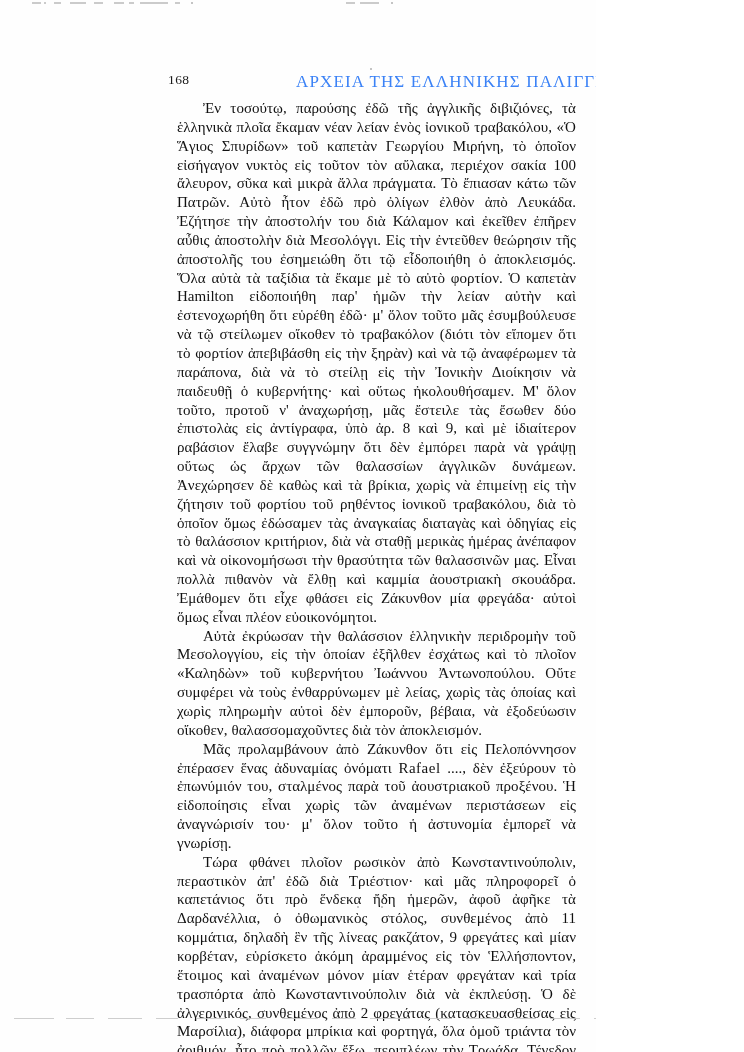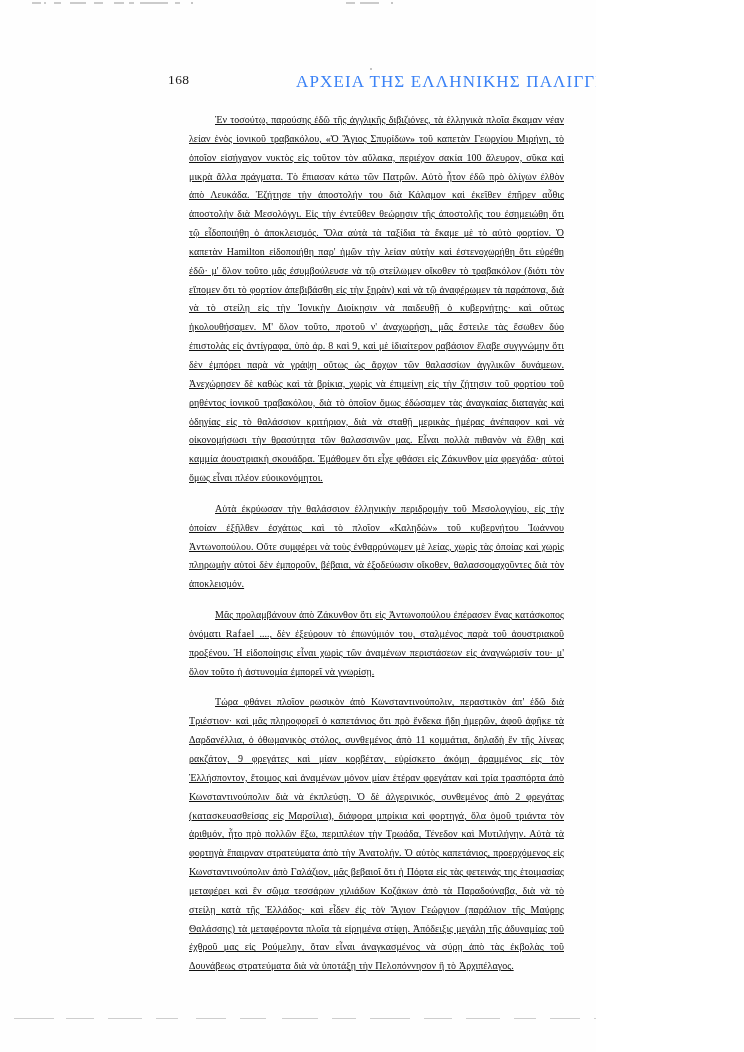--- a/index.html
+++ b/index.html
@@ -59,30 +59,29 @@
   }
 
   
   .textblock {
     position: absolute;
     left: 177px;
     top: 99px;
     width: 399px;
   }
   p.para {
-    margin: 12px;
+    margin: 0;
     text-indent: 26px;
     text-align: justify;
     text-align-last: left;
-    font-size: 10px;
+    font-size: 15px;
     line-height: 18.85px;
     letter-spacing: .02px;
     word-spacing: .3px;
     hyphens: none;
-    text-decoration: underline;
   }
   p.para + p.para {
     margin-top: 0;
   }
   .latin-name {
     font-family: "Liberation Serif", "DejaVu Serif", serif;
     letter-spacing: .5px;
   }
 
   
@@ -121,21 +120,21 @@
     <span class="folio">168</span>
     <span class="head-title">ΑΡΧΕΙΑ ΤΗΣ ΕΛΛΗΝΙΚΗΣ ΠΑΛΙΓΓΕΝΕΣΙΑΣ</span>
   </div>
 
   <div class="textblock">
 
     <p class="para">Ἐν τοσούτῳ, παρούσης ἐδῶ τῆς ἀγγλικῆς διβιζιόνες, τὰ ἑλληνικὰ πλοῖα ἔκαμαν νέαν λείαν ἑνὸς ἰονικοῦ τραβακόλου, «Ὁ Ἅγιος Σπυρίδων» τοῦ καπετὰν Γεωργίου Μιρήνη, τὸ ὁποῖον εἰσήγαγον νυκτὸς εἰς τοῦτον τὸν αὔλακα, περιέχον σακία 100 ἄλευρον, σῦκα καὶ μικρὰ ἄλλα πράγματα. Τὸ ἔπιασαν κάτω τῶν Πατρῶν. Αὐτὸ ἦτον ἐδῶ πρὸ ὀλίγων ἐλθὸν ἀπὸ Λευκάδα. Ἐζήτησε τὴν ἀποστολήν του διὰ Κάλαμον καὶ ἐκεῖθεν ἐπῆρεν αὖθις ἀποστολὴν διὰ Μεσολόγγι. Εἰς τὴν ἐντεῦθεν θεώρησιν τῆς ἀποστολῆς του ἐσημειώθη ὅτι τῷ εἶδοποιήθη ὁ ἀποκλεισμός. Ὅλα αὐτὰ τὰ ταξίδια τὰ ἔκαμε μὲ τὸ αὐτὸ φορτίον. Ὁ καπετὰν Hamilton εἰδοποιήθη παρ' ἡμῶν τὴν λείαν αὐτὴν καὶ ἐστενοχωρήθη ὅτι εὑρέθη ἐδῶ· μ' ὅλον τοῦτο μᾶς ἐσυμβούλευσε νὰ τῷ στείλωμεν οἴκοθεν τὸ τραβακόλον (διότι τὸν εἴπομεν ὅτι τὸ φορτίον ἀπεβιβάσθη εἰς τὴν ξηρὰν) καὶ νὰ τῷ ἀναφέρωμεν τὰ παράπονα, διὰ νὰ τὸ στείλῃ εἰς τὴν Ἰονικὴν Διοίκησιν νὰ παιδευθῇ ὁ κυβερνήτης· καὶ οὕτως ἠκολουθήσαμεν. Μ' ὅλον τοῦτο, προτοῦ ν' ἀναχωρήσῃ, μᾶς ἔστειλε τὰς ἔσωθεν δύο ἐπιστολὰς εἰς ἀντίγραφα, ὑπὸ ἀρ. 8 καὶ 9, καὶ μὲ ἰδιαίτερον ραβάσιον ἔλαβε συγγνώμην ὅτι δὲν ἐμπόρει παρὰ νὰ γράψῃ οὕτως ὡς ἄρχων τῶν θαλασσίων ἀγγλικῶν δυνάμεων. Ἀνεχώρησεν δὲ καθὼς καὶ τὰ βρίκια, χωρὶς νὰ ἐπιμείνῃ εἰς τὴν ζήτησιν τοῦ φορτίου τοῦ ρηθέντος ἰονικοῦ τραβακόλου, διὰ τὸ ὁποῖον ὅμως ἐδώσαμεν τὰς ἀναγκαίας διαταγὰς καὶ ὁδηγίας εἰς τὸ θαλάσσιον κριτήριον, διὰ νὰ σταθῇ μερικὰς ἡμέρας ἀνέπαφον καὶ νὰ οἰκονομήσωσι τὴν θρασύτητα τῶν θαλασσινῶν μας. Εἶναι πολλὰ πιθανὸν νὰ ἔλθῃ καὶ καμμία ἀουστριακὴ σκουάδρα. Ἐμάθομεν ὅτι εἶχε φθάσει εἰς Ζάκυνθον μία φρεγάδα· αὐτοὶ ὅμως εἶναι πλέον εὐοικονόμητοι.</p>
 
     <p class="para">Αὐτὰ ἐκρύωσαν τὴν θαλάσσιον ἑλληνικὴν περιδρομὴν τοῦ Μεσολογγίου, εἰς τὴν ὁποίαν ἐξῆλθεν ἐσχάτως καὶ τὸ πλοῖον «Καληδὼν» τοῦ κυβερνήτου Ἰωάννου Ἀντωνοπούλου. Οὔτε συμφέρει νὰ τοὺς ἐνθαρρύνωμεν μὲ λείας, χωρὶς τὰς ὁποίας καὶ χωρὶς πληρωμὴν αὐτοὶ δὲν ἐμποροῦν, βέβαια, νὰ ἐξοδεύωσιν οἴκοθεν, θαλασσομαχοῦντες διὰ τὸν ἀποκλεισμόν.</p>
 
-    <p class="para"><span>Μᾶς προλαμβάνουν ἀπὸ Ζάκυνθον ὅτι εἰς Ἀντωνοπούλου ἐπέρασεν ἕνας κατάσκοπος ὀνόματι </span><span class="latin-name">Rafael</span><span> ...., δὲν ἐξεύρουν τὸ ἐπωνύμιόν του, σταλμένος παρὰ τοῦ ἀουστριακοῦ προξένου. Ἡ εἰδοποίησις εἶναι χωρὶς τῶν ἀναμένων περιστάσεων εἰς ἀναγνώρισίν του· μ' ὅλον τοῦτο ἡ ἀστυνομία ἐμπορεῖ νὰ γνωρίσῃ.</span></p>
+    <p class="para"><span>Μᾶς προλαμβάνουν ἀπὸ Ζάκυνθον ὅτι εἰς Πελοπόννησον ἐπέρασεν ἕνας ἀδυναμίας ὀνόματι </span><span class="latin-name">Rafael</span><span> ...., δὲν ἐξεύρουν τὸ ἐπωνύμιόν του, σταλμένος παρὰ τοῦ ἀουστριακοῦ προξένου. Ἡ εἰδοποίησις εἶναι χωρὶς τῶν ἀναμένων περιστάσεων εἰς ἀναγνώρισίν του· μ' ὅλον τοῦτο ἡ ἀστυνομία ἐμπορεῖ νὰ γνωρίσῃ.</span></p>
 
     <p class="para">Τώρα φθάνει πλοῖον ρωσικὸν ἀπὸ Κωνσταντινούπολιν, περαστικὸν ἀπ' ἐδῶ διὰ Τριέστιον· καὶ μᾶς πληροφορεῖ ὁ καπετάνιος ὅτι πρὸ ἕνδεκα ἤδη ἡμερῶν, ἀφοῦ ἀφῆκε τὰ Δαρδανέλλια, ὁ ὀθωμανικὸς στόλος, συνθεμένος ἀπὸ 11 κομμάτια, δηλαδὴ ἓν τῆς λίνεας ρακζάτον, 9 φρεγάτες καὶ μίαν κορβέταν, εὑρίσκετο ἀκόμη ἀραμμένος εἰς τὸν Ἑλλήσποντον, ἕτοιμος καὶ ἀναμένων μόνον μίαν ἑτέραν φρεγάταν καὶ τρία τρασπόρτα ἀπὸ Κωνσταντινούπολιν διὰ νὰ ἐκπλεύσῃ. Ὁ δὲ ἀλγερινικός, συνθεμένος ἀπὸ 2 φρεγάτας (κατασκευασθείσας εἰς Μαρσίλια), διάφορα μπρίκια καὶ φορτηγά, ὅλα ὁμοῦ τριάντα τὸν ἀριθμόν, ἦτο πρὸ πολλῶν ἔξω, περιπλέων τὴν Τρωάδα, Τένεδον καὶ Μυτιλήνην. Αὐτὰ τὰ φορτηγὰ ἔπαιρναν στρατεύματα ἀπὸ τὴν Ἀνατολήν. Ὁ αὐτὸς καπετάνιος, προερχόμενος εἰς Κωνσταντινούπολιν ἀπὸ Γαλάζιον, μᾶς βεβαιοῖ ὅτι ἡ Πόρτα εἰς τὰς φετεινάς της ἑτοιμασίας μεταφέρει καὶ ἓν σῶμα τεσσάρων χιλιάδων Κοζάκων ἀπὸ τὰ Παραδούναβα, διὰ νὰ τὸ στείλῃ κατὰ τῆς Ἑλλάδος· καὶ εἶδεν εἰς τὸν Ἅγιον Γεώργιον (παράλιον τῆς Μαύρης Θαλάσσης) τὰ μεταφέροντα πλοῖα τὰ εἰρημένα στίφη. Ἀπόδειξις μεγάλη τῆς ἀδυναμίας τοῦ ἐχθροῦ μας εἰς Ρούμελην, ὅταν εἶναι ἀναγκασμένος νὰ σύρῃ ἀπὸ τὰς ἐκβολὰς τοῦ Δουνάβεως στρατεύματα διὰ νὰ ὑποτάξῃ τὴν Πελοπόννησον ἢ τὸ Ἀρχιπέλαγος.</p>
 
   </div>
 
   <div class="bottom-rule" style="left:14px;  top:1018px; width:40px;"></div>
   <div class="bottom-rule" style="left:66px;  top:1018px; width:28px;"></div>
   <div class="bottom-rule" style="left:108px; top:1018px; width:34px;"></div>
   <div class="bottom-rule" style="left:156px; top:1018px; width:22px;"></div>
   <div class="bottom-rule" style="left:196px; top:1018px; width:30px;"></div>

